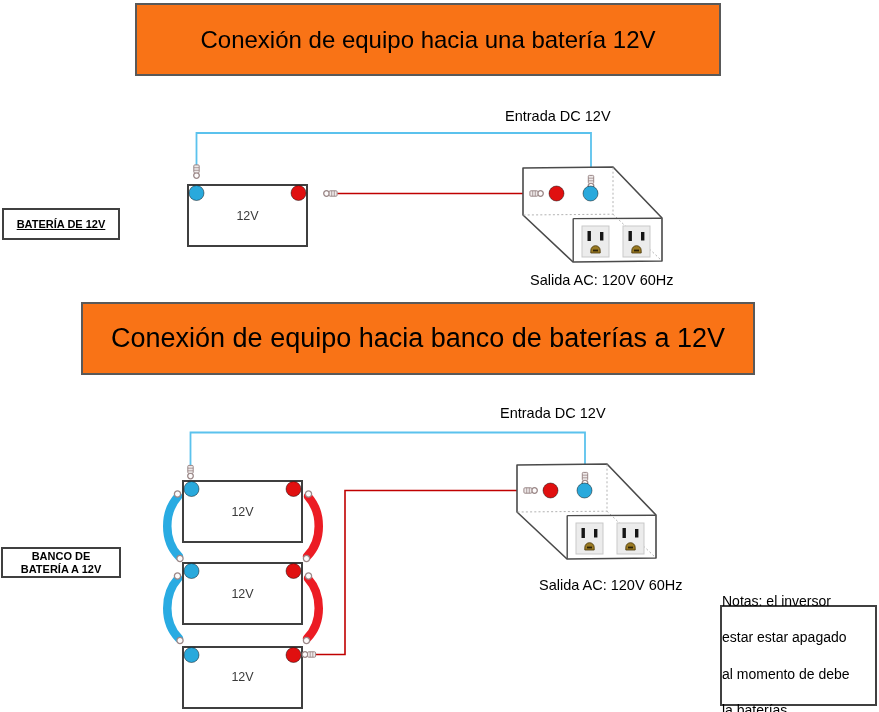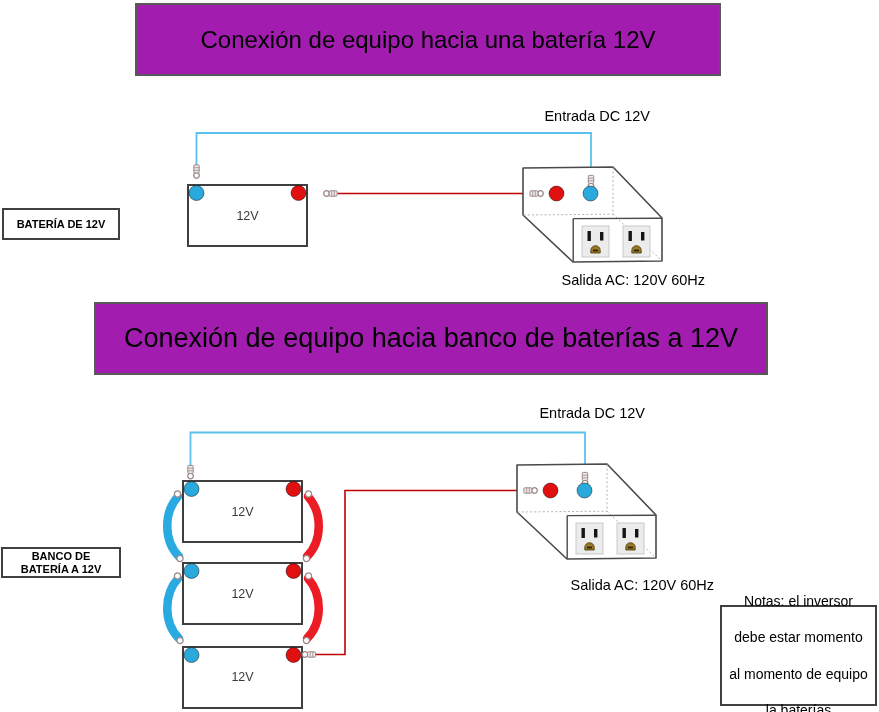--- a/index.html
+++ b/index.html
@@ -1,39 +1,39 @@
 <!DOCTYPE html>
 <html><head>
 <meta charset="utf-8">
 <style>
   html,body{margin:0;padding:0;background:#fff;}
   .stage{position:relative;width:879px;height:712px;background:#ffffff;overflow:hidden;
          font-family:"Liberation Sans",sans-serif;color:#000;}
   svg.diagram{position:absolute;left:0;top:0;}
 
-  .title-box{position:absolute;background:#a21caf;border:2px solid #595959;
+  .title-box{position:absolute;background:#f97316;border:2px solid #595959;
              display:flex;align-items:center;justify-content:center;text-align:center;}
   .title-1{left:135px;top:3px;width:582px;height:69px;font-size:24px;}
-  .title-2{left:94px;top:302px;width:670px;height:69px;font-size:27px;}
+  .title-2{left:81px;top:302px;width:670px;height:69px;font-size:27px;}
 
   .side-box{position:absolute;background:#fff;border:2px solid #404040;
             display:flex;flex-direction:column;align-items:center;justify-content:center;
             font-weight:bold;font-size:11px;line-height:13px;text-align:center;}
-  .bateria-box{left:2px;top:208px;width:114px;height:28px;}
+  .bateria-box{left:2px;top:208px;width:114px;height:28px;text-decoration:underline;}
   .banco-box{left:1px;top:547px;width:116px;height:27px;}
 
-  .io-label{position:absolute;font-size:14.5px;text-align:right;white-space:nowrap;}
+  .io-label{position:absolute;font-size:14.5px;text-align:left;white-space:nowrap;}
   .entrada-1{left:505px;top:108px;width:145px;}
   .salida-1{left:530px;top:272px;width:175px;}
   .entrada-2{left:500px;top:405px;width:145px;}
   .salida-2{left:539px;top:577px;width:175px;}
 
   .notes-box{position:absolute;left:720px;top:605px;width:153px;height:97px;
              border:2px solid #404040;background:#fff;font-size:14px;line-height:18.5px;
-             display:flex;flex-direction:column;align-items:center;justify-content:center;
+             display:flex;flex-direction:column;align-items:flex-start;justify-content:center;
              text-align:center;overflow:visible;gap:18px;}
   .notes-box div{white-space:nowrap;}
 
   
   .battery-rect{fill:#ffffff;stroke:#3f3f3f;stroke-width:2;}
   .terminal{stroke:rgba(0,0,0,0.45);stroke-width:1;}
   .v-label{font-family:"Liberation Sans",sans-serif;font-size:12.5px;fill:#3a3a3a;text-anchor:middle;}
   .wire{fill:none;stroke-width:1.8;}
   .wire-red{fill:none;stroke-width:1.6;}
   .cable{fill:none;stroke-width:8.5;stroke-linecap:round;}
@@ -157,18 +157,18 @@
     <div>BATERÍA A 12V</div>
   </div>
 
   <div class="io-label entrada-1">Entrada DC 12V</div>
   <div class="io-label salida-1">Salida AC: 120V 60Hz</div>
   <div class="io-label entrada-2">Entrada DC 12V</div>
   <div class="io-label salida-2">Salida AC: 120V 60Hz</div>
 
   <div class="notes-box">
     <div>Notas: el inversor</div>
-    <div>debe estar momento</div>
-    <div>al momento de equipo</div>
+    <div>estar estar apagado</div>
+    <div>al momento de debe</div>
     <div>la baterías</div>
   </div>
 
 </div>
 
 </body></html>

